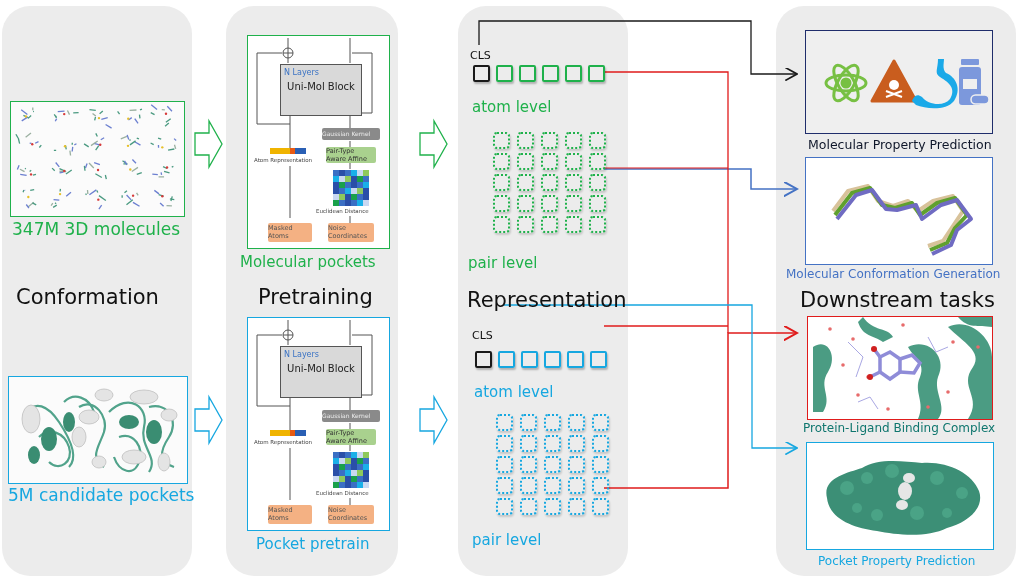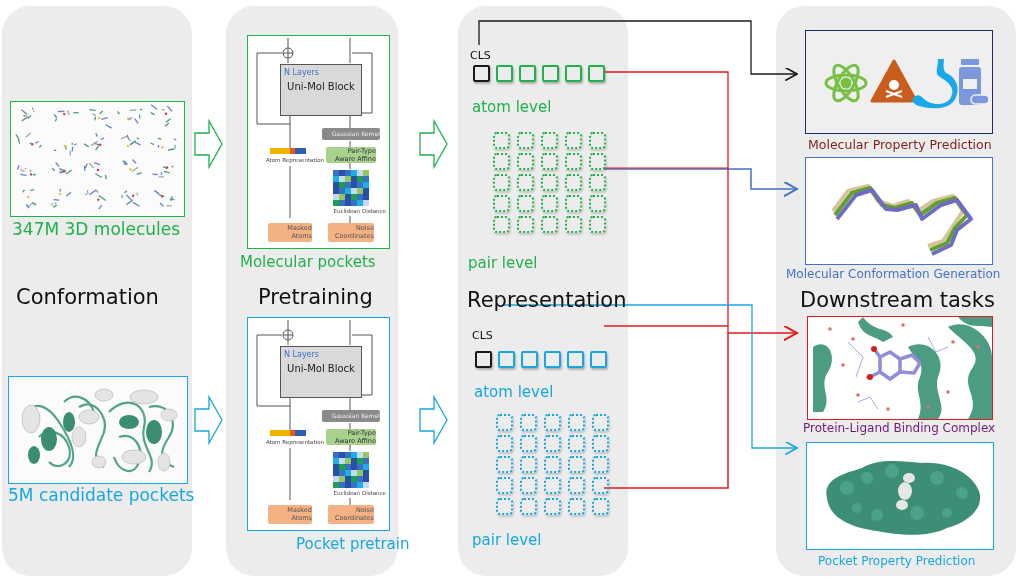--- a/index.html
+++ b/index.html
@@ -5,21 +5,21 @@
   html,body{margin:0;padding:0;background:#ffffff;}
   body{width:1017px;height:579px;position:relative;overflow:hidden;font-family:"DejaVu Sans","Liberation Sans",sans-serif;}
   .col{position:absolute;top:6px;height:570px;background:#ececec;border-radius:28px;}
   .abs{position:absolute;}
   .title{font-size:21px;color:#111;white-space:nowrap;}
   .cap{white-space:nowrap;}
   .green{color:#1fb14b;} .blue{color:#16a7e0;}
   .panel{position:absolute;background:#fbfbfb;}
   svg{position:absolute;left:0;top:0;}
   .pre{position:absolute;background:#fff;}
-  .box{position:absolute;font-size:8px;text-align:right;line-height:9px;color:#444;}
+  .box{position:absolute;font-size:8px;text-align:left;line-height:9px;color:#444;}
   .task-cap{position:absolute;font-size:12px;white-space:nowrap;}
 </style>
 </head>
 <body>
 
 <div class="col" style="left:2px;width:190px;"></div>
 <div class="col" style="left:226px;width:172px;"></div>
 <div class="col" style="left:458px;width:170px;"></div>
 <div class="col" style="left:776px;width:240px;"></div>
 
@@ -427,21 +427,21 @@
       <div style="width: 6px; height: 6px; background: rgb(59, 111, 196);"></div>
       <div style="width: 6px; height: 6px; background: rgb(42, 79, 168);"></div>
       <div style="width: 6px; height: 6px; background: rgb(59, 111, 196);"></div>
       <div style="width: 6px; height: 6px; background: rgb(26, 176, 232);"></div>
       <div style="width: 6px; height: 6px; background: rgb(201, 216, 242);"></div>
     </div>
   <div class="box" style="left:68px;top:171px;width:70px;font-size:5.5px;">Euclidean Distance</div>
   <div class="box" style="left:20px;top:187px;width:44px;height:18px;background:#f4b183;color:#555;font-size:6.5px;line-height:8px;border-radius:2px;padding-top:1px;">Masked Atoms</div>
   <div class="box" style="left:80px;top:187px;width:46px;height:18px;background:#f4b183;color:#555;font-size:6.5px;line-height:8px;border-radius:2px;padding-top:1px;">Noise Coordinates</div>
 </div>
-<div class="abs cap blue" style="left:256px;top:535px;font-size:15px;margin-left:40px;">Pocket pretrain</div>
+<div class="abs cap blue" style="left:256px;top:535px;font-size:15px;">Pocket pretrain</div>
 
 <div class="abs" style="left:470px;top:49px;font-size:11px;color:#111;">CLS</div>
 <div class="abs" style="left:473px;top:65px;display:flex;gap:6px;" id="mol-atoms">
     <div style="width: 13px; height: 13px; border: 2px solid rgb(26, 26, 26); border-radius: 2px; box-shadow: rgba(0, 0, 0, 0.25) 1px 2px 2px;"></div>
     <div style="width: 13px; height: 13px; border: 2px solid rgb(31, 177, 75); border-radius: 2px; box-shadow: rgba(0, 0, 0, 0.25) 1px 2px 2px;"></div>
     <div style="width: 13px; height: 13px; border: 2px solid rgb(31, 177, 75); border-radius: 2px; box-shadow: rgba(0, 0, 0, 0.25) 1px 2px 2px;"></div>
     <div style="width: 13px; height: 13px; border: 2px solid rgb(31, 177, 75); border-radius: 2px; box-shadow: rgba(0, 0, 0, 0.25) 1px 2px 2px;"></div>
     <div style="width: 13px; height: 13px; border: 2px solid rgb(31, 177, 75); border-radius: 2px; box-shadow: rgba(0, 0, 0, 0.25) 1px 2px 2px;"></div>
     <div style="width: 13px; height: 13px; border: 2px solid rgb(31, 177, 75); border-radius: 2px; box-shadow: rgba(0, 0, 0, 0.25) 1px 2px 2px;"></div>
   </div>
@@ -533,21 +533,21 @@
       <path d="M2,-24 C2,-14 -2,-10 4,-6 C14,0 20,6 14,16 C8,24 -8,22 -14,14 C-20,10 -22,14 -24,18 L-20,22 C-10,26 10,28 18,18 C26,6 20,-6 10,-10 C6,-14 8,-20 8,-24 Z" fill="#1aa9e8"></path>
     </g>
     <g transform="translate(165,52)" fill="#7c98dc">
       <rect x="-10" y="-24" width="18" height="6" rx="1"></rect>
       <rect x="-12" y="-16" width="22" height="38" rx="3"></rect>
       <rect x="-8" y="-4" width="14" height="10" fill="#efefef"></rect>
       <rect x="0" y="12" width="18" height="9" rx="4.5" fill="#7c98dc" stroke="#efefef" stroke-width="1.5"></rect>
     </g>
   </svg>
 </div>
-<div class="task-cap" style="left:808px;top:137px;color:#7f1d1d;font-size:12.5px;">Molecular Property Prediction</div>
+<div class="task-cap" style="left:808px;top:137px;color:#0f172a;font-size:12.5px;">Molecular Property Prediction</div>
 
 <div class="panel" style="left:805px;top:157px;width:186px;height:106px;border:1.5px solid #4472c4;background:#fff;">
   <svg width="186" height="106" id="conf-svg">
       <polyline points="27,53 42,33 62,28 72,43 87,48 102,43 112,53 127,43 147,38 157,53 147,68 137,83 122,88" fill="none" stroke="#d8c29a" stroke-width="4" stroke-linejoin="round"></polyline>
       <polyline points="29,57 46,35 64,30 76,47 89,50 106,45 114,57 131,45 149,40 161,57 149,70 141,85 124,92" fill="none" stroke="#5fa02e" stroke-width="4" stroke-linejoin="round"></polyline>
       <polyline points="31,61 50,37 66,32 80,51 91,52 110,47 116,61 135,47 151,42 165,61 151,72 145,87 126,96" fill="none" stroke="#6f6bc2" stroke-width="4" stroke-linejoin="round"></polyline>
     </svg>
 </div>
 <div class="task-cap" style="left:786px;top:267px;color:#4472c4;font-size:12px;">Molecular Conformation Generation</div>
 
@@ -585,21 +585,21 @@
         <circle cx="66" cy="32" r="3"></circle>
         <circle cx="62" cy="60" r="3"></circle>
       </g>
     <g stroke="#a9a7e3" stroke-width="1" fill="none">
       <path d="M40,25 L55,40 L48,60"></path>
         <path d="M120,20 L128,35 L140,30"></path>
         <path d="M50,85 L62,80 L70,92"></path>
     </g>
   </svg>
 </div>
-<div class="task-cap" style="left:803px;top:421px;color:#701a75;font-size:12px;">Protein-Ligand Binding Complex</div>
+<div class="task-cap" style="left:803px;top:421px;color:#0f766e;font-size:12px;">Protein-Ligand Binding Complex</div>
 
 <div class="panel" style="left:806px;top:442px;width:186px;height:106px;border:1.5px solid #16a7e0;background:#fff;">
   <svg width="186" height="106">
     <path d="M20,55 C15,35 40,30 55,25 C70,15 95,18 115,20 C140,18 165,30 172,48 C178,65 160,80 140,85 C120,95 90,92 70,88 C45,85 22,75 20,55 Z" fill="#3c8f76"></path>
     <g fill="#4aa386">
       <circle cx="40" cy="45" r="7"></circle>
         <circle cx="60" cy="35" r="6"></circle>
         <circle cx="85" cy="28" r="7"></circle>
       <circle cx="130" cy="35" r="7"></circle>
         <circle cx="155" cy="50" r="6"></circle>

